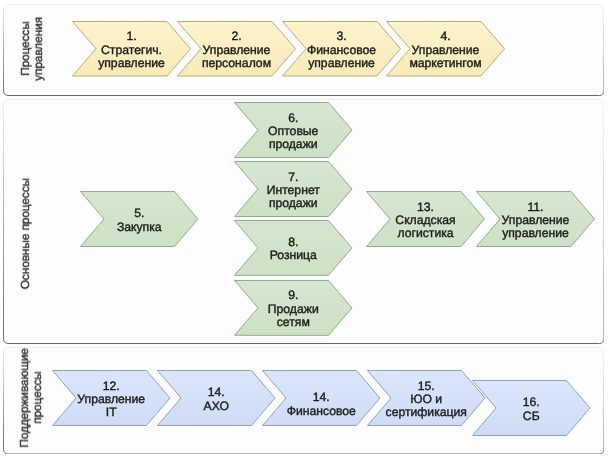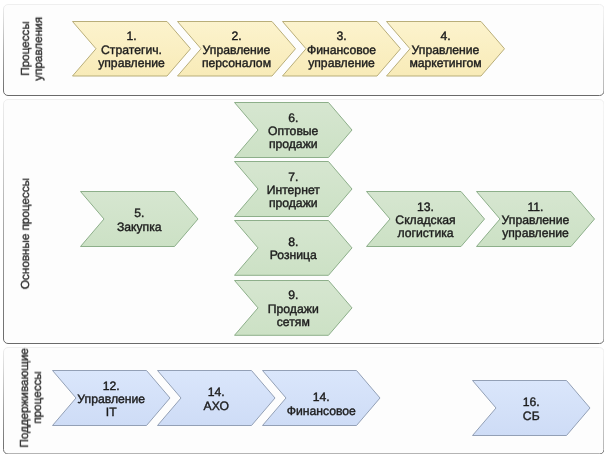--- a/index.html
+++ b/index.html
@@ -316,20 +316,36 @@
             <stop offset="1" stop-color="#CEDCF6"></stop>
           </linearGradient>
         </defs>
       <path d="M0.5,0.5 L94.5,0.5 L118,28 L94.5,55.5 L0.5,55.5 L24,28 Z" fill="url(#cg13)" stroke="#93A0B6" stroke-width="1" stroke-linejoin="miter"></path>
     </svg>
     <div class="lbl">
       <div>14.</div>
       <div>Финансовое</div>
     </div>
   </div>
+  <div class="chev" style="left:367px;top:370px;width:118.5px;height:56px">
+    <svg width="118.5" height="56" viewBox="0 0 118.5 56">
+      <defs>
+          <linearGradient id="cg14" x1="0" y1="0" x2="0" y2="1">
+            <stop offset="0" stop-color="#DAE6FB"></stop>
+            <stop offset="1" stop-color="#CEDCF6"></stop>
+          </linearGradient>
+        </defs>
+      <path d="M0.5,0.5 L94.5,0.5 L118,28 L94.5,55.5 L0.5,55.5 L24,28 Z" fill="url(#cg14)" stroke="#93A0B6" stroke-width="1" stroke-linejoin="miter"></path>
+    </svg>
+    <div class="lbl">
+      <div>15.</div>
+      <div>ЮО и</div>
+      <div>сертификация</div>
+    </div>
+  </div>
   <div class="chev" style="left:472px;top:380px;width:118.5px;height:56px">
     <svg width="118.5" height="56" viewBox="0 0 118.5 56">
       <defs>
           <linearGradient id="cg15" x1="0" y1="0" x2="0" y2="1">
             <stop offset="0" stop-color="#DAE6FB"></stop>
             <stop offset="1" stop-color="#CEDCF6"></stop>
           </linearGradient>
         </defs>
       <path d="M0.5,0.5 L94.5,0.5 L118,28 L94.5,55.5 L0.5,55.5 L24,28 Z" fill="url(#cg15)" stroke="#93A0B6" stroke-width="1" stroke-linejoin="miter"></path>
     </svg>

